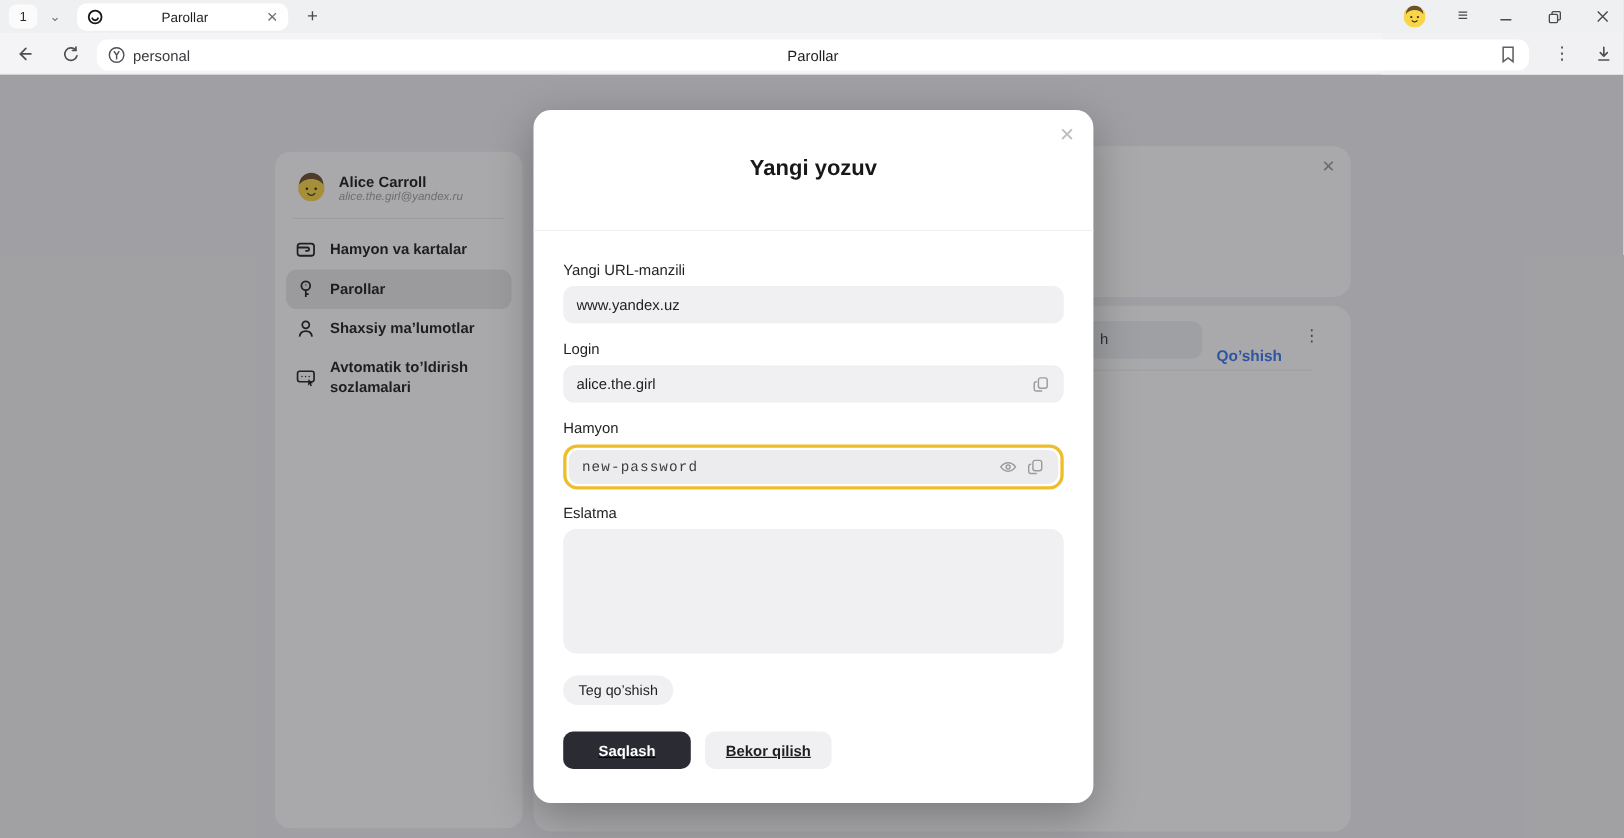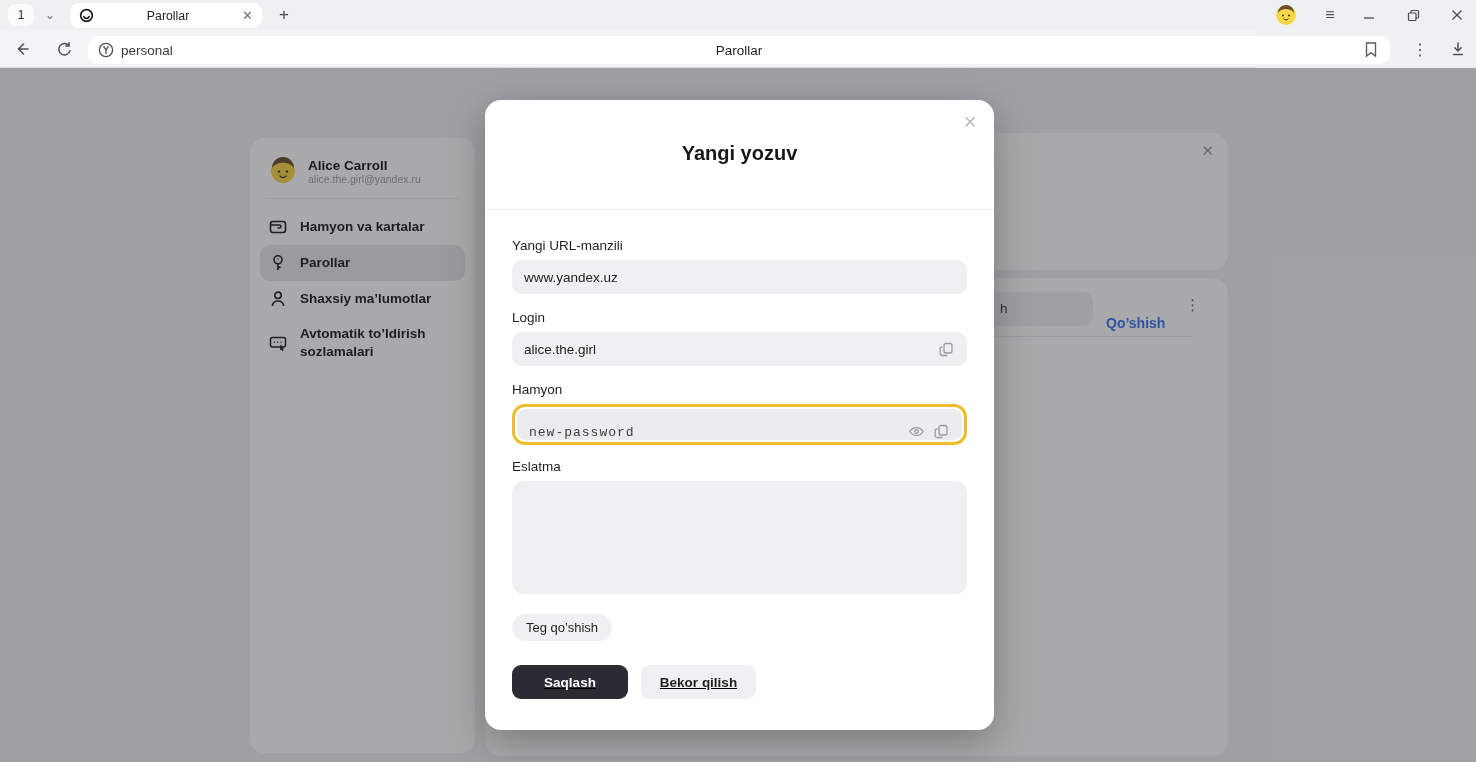--- a/index.html
+++ b/index.html
@@ -29,21 +29,21 @@
   .tb-sep { position:absolute; left:1437px; top:41px; width:1px; height:16px; background:#d7d7da; }
 
   
   .content { position:absolute; left:0; top:68px; width:1476px; height:694px; background:#f1f1f4;padding-left:32px; }
   .dim { position:absolute; left:0; top:68px; width:1476px; height:694px; background:rgba(30,30,34,0.38); z-index:5; }
 
   .sidebar { position:absolute; left:250px; top:70px; width:225px; height:615px; background:#ffffff; border-radius:14px; padding:12px 10px 0 10px; z-index:1; }
   .profile { display:flex; gap:10px; align-items:center; padding:6px 6px 12px 8px; }
   .avatar-md { width:30px; height:30px; flex:0 0 30px; }
   .p-name { font-size:13.5px; font-weight:700; color:#1a1a1a; }
-  .p-email { font-size:10.5px; color:#a0a0a5; margin-top:0; }
+  .p-email { font-size:10.5px; color:#a0a0a5; margin-top:0;font-style:italic; }
   .side-divider { height:1px; background:#ededf0; margin:0 6px 10px 6px; }
   .side-item { display:flex; gap:12px; align-items:center; padding:8px 8px; border-radius:10px; color:#1f1f1f; }
   .side-item.selected { background:#e9e9eb; }
   .side-item .lbl { font-size:13.5px; font-weight:600; line-height:1.3; }
   .side-icon { width:20px; height:20px; flex:0 0 20px; color:#222; }
 
   .banner { position:absolute; left:485px; top:65px; width:743px; height:137px; background:#ffffff; border-radius:16px; z-index:1; }
   .banner-close { position:absolute; right:14px; top:9px; color:#9a9a9e; font-size:15px; }
   .panel { position:absolute; left:485px; top:210px; width:743px; height:478px; background:#ffffff; border-radius:16px; z-index:1; }
   .panel-search { position:absolute; left:25px; top:14px; width:583px; height:34px; background:#eef0f3; border-radius:10px; }
@@ -59,21 +59,21 @@
                  color:#bdbdc2; font-size:17px; }
   .modal-header { height:110px; border-bottom:1px solid #f0f0f2; display:flex; align-items:flex-start; justify-content:center; }
   .modal-title { margin-top:42px; font-size:20px; font-weight:700; color:#181818; }
   .modal-body { padding:28px 27px 0 27px; }
   .f-label { font-size:13.5px; font-weight:500; color:#1f1f1f; margin-bottom:7px; }
   .f-input { height:34px; background:#f0f0f2; border-radius:10px; display:flex; align-items:center; padding:4px 12px; gap:8px;
              font-size:13.5px; color:#222; margin-bottom:16px; }
   .f-input .val { flex:1; white-space:nowrap; overflow:hidden; }
   .mini-icon { width:17px; height:17px; color:#9a9aa0; flex:0 0 17px; }
   .pw-wrap { border:3px solid #eebd2a; border-radius:13px; padding:2px; margin-bottom:14px; }
-  .pw-input { height:31px; background:#ececee; border-radius:9px; display:flex; align-items:flex-end; padding:0 12px; gap:8px; margin-bottom:0; }
+  .pw-input { height:31px; background:#ececee; border-radius:9px; display:flex; align-items:center; padding:0 12px; gap:8px; margin-bottom:0; }
   .pw-text { flex:1; font-family:"Liberation Mono", monospace; font-size:13px; letter-spacing:1px; color:#3d3d3d; }
   .f-textarea { height:113px; background:#f0f0f2; border-radius:12px; margin-bottom:20px; }
   .tag-btn { display:inline-block; padding:6px 14px; background:#f0f0f2; border-radius:15px; font-size:13px; color:#1f1f1f; }
   .modal-footer { display:flex; justify-content:flex-start; gap:13px; margin-top:24px;text-decoration:underline; }
   .btn { height:34px; border-radius:9px; display:flex; align-items:center; justify-content:center; font-size:13.5px; font-weight:600; }
   .btn-save { width:116px; background:#2b2b33; color:#ffffff; }
   .btn-cancel { width:115px; background:#f0f0f2; color:#1f1f1f; }
 
   svg { display:block; }
 </style>

